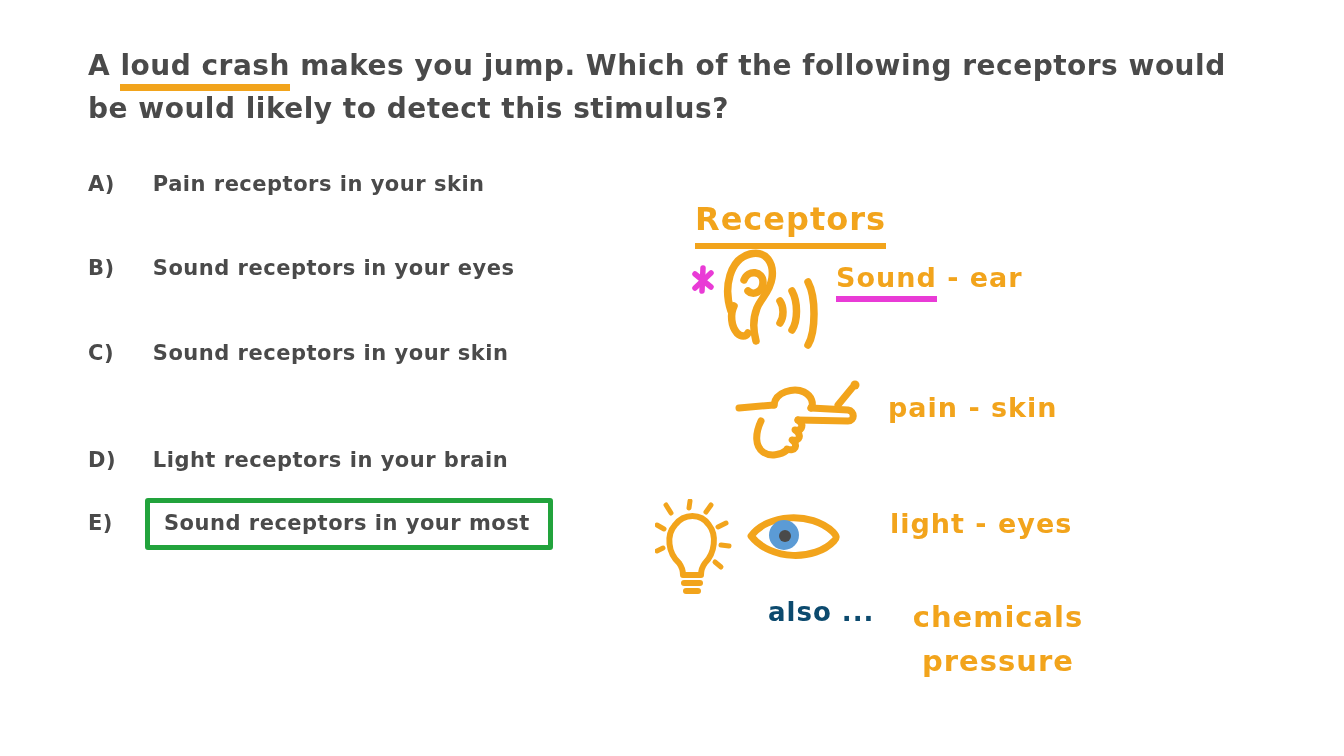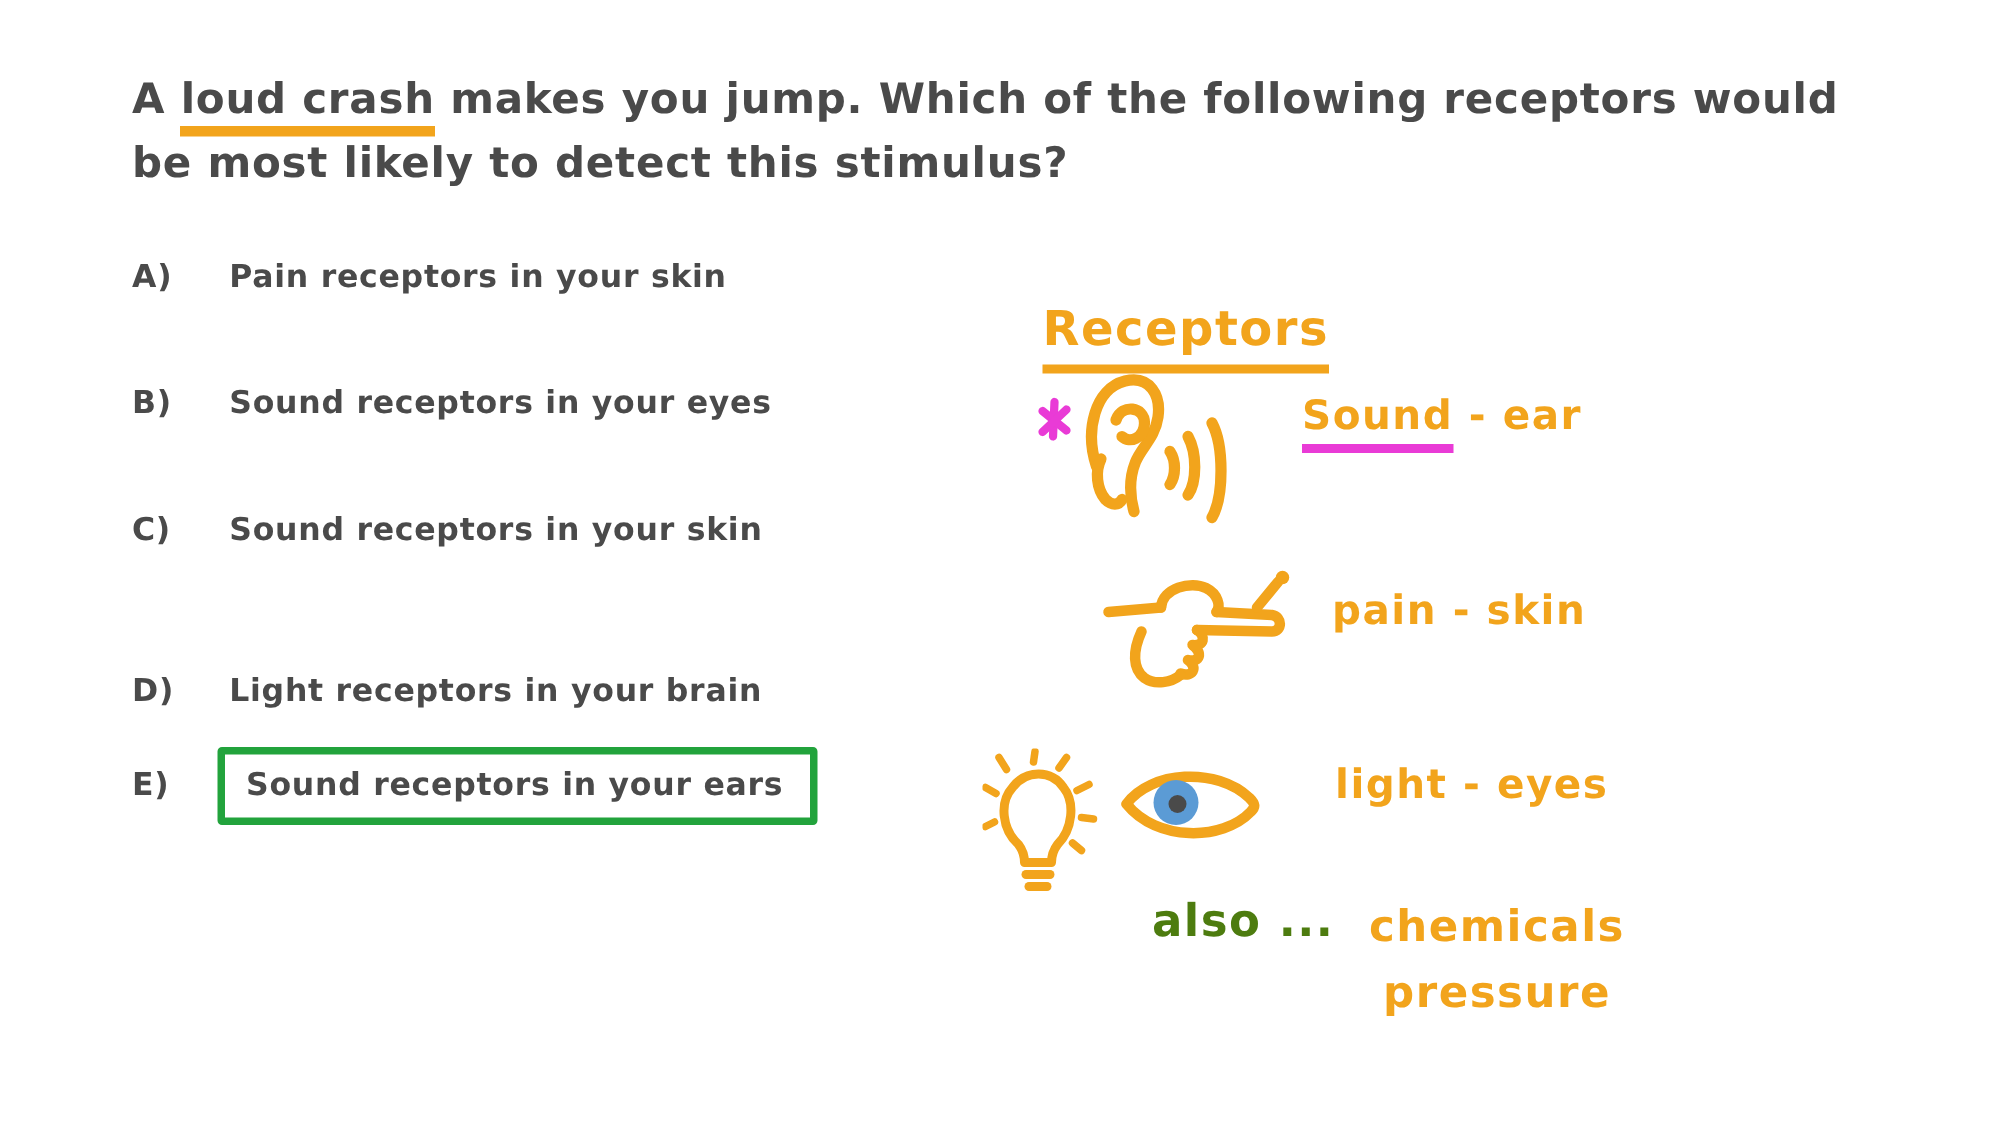--- a/index.html
+++ b/index.html
@@ -17,64 +17,64 @@
   
   .option{position:absolute;left:88px;font-size:21px;letter-spacing:.5px;white-space:nowrap;}
   .opt-label{display:inline-block;width:57px;}
   .opt-a{top:172px}.opt-b{top:256px}.opt-c{top:341px}.opt-d{top:448px}.opt-e{top:498px}
   .green-box{display:inline-block;border:5px solid #22A33C;border-radius:3px;
     padding:8px 18px 10px 14px;}
   
   .notes-heading{position:absolute;left:695px;top:168px;font-size:32px;color:#F2A41C;
     letter-spacing:1px;border-bottom:6px solid #F2A41C;padding-bottom:5px;margin-top:32px;}
   .note-text{position:absolute;font-size:27px;color:#F2A41C;letter-spacing:1px;white-space:nowrap;}
-  .row1-text{left:868px;top:262px;text-align:right;}
+  .row1-text{left:836px;top:262px;text-align:right;}
   .row2-text{left:888px;top:392px;}
   .row3-text{left:890px;top:508px;}
   .u-magenta{border-bottom:6px solid #E93BD6;padding-bottom:3px;}
-  .also-label{position:absolute;left:768px;top:597px;font-size:30px;color:#4d7c0f;letter-spacing:1px;}
+  .also-label{position:absolute;left:768px;top:597px;font-size:26px;color:#0c4a6e;letter-spacing:1px;}
   .also-items{position:absolute;left:878px;top:595px;width:240px;text-align:center;
     font-size:29px;line-height:44px;color:#F2A41C;letter-spacing:1px;}
   
   .icon{position:absolute;}
   .asterisk-icon{left:691px;top:263px;}
   .ear-icon{left:722px;top:249px;}
   .hand-icon{left:734px;top:379px;}
   .bulb-icon{left:655px;top:499px;}
   .eye-icon{left:747px;top:507px;}
   svg .stroke-o{stroke:#F2A41C;fill:none;stroke-linecap:round;stroke-linejoin:round;}
 </style>
 </head>
 <body>
 
 <div class="canvas">
 
   <div class="question">
     <span>A </span><span class="u-orange">loud crash</span><span> makes you jump. Which of the following receptors would</span><br>
-    <span>be most likely to detect this stimulus?</span>
+    <span>be would likely to detect this stimulus?</span>
   </div>
 
   <div class="option opt-a">
     <span class="opt-label">A)</span>
     <span>Pain receptors in your skin</span>
   </div>
   <div class="option opt-b">
     <span class="opt-label">B)</span>
     <span>Sound receptors in your eyes</span>
   </div>
   <div class="option opt-c">
     <span class="opt-label">C)</span>
     <span>Sound receptors in your skin</span>
   </div>
   <div class="option opt-d">
     <span class="opt-label">D)</span>
     <span>Light receptors in your brain</span>
   </div>
   <div class="option opt-e">
-    <span class="opt-label">E)</span><span class="green-box"><span>Sound receptors in your ears</span></span>
+    <span class="opt-label">E)</span><span class="green-box"><span>Sound receptors in your most</span></span>
   </div>
 
   <div class="notes-heading">Receptors</div>
 
   <div class="icon asterisk-icon">
     <svg width="24" height="34" viewBox="0 0 24 34">
       <g stroke="#E93BD6" stroke-width="5.5" stroke-linecap="round" fill="none">
         <path d="M12,5 L11,28"></path>
         <path d="M4,11 L20,24"></path>
         <path d="M20,10 L4,25"></path>

